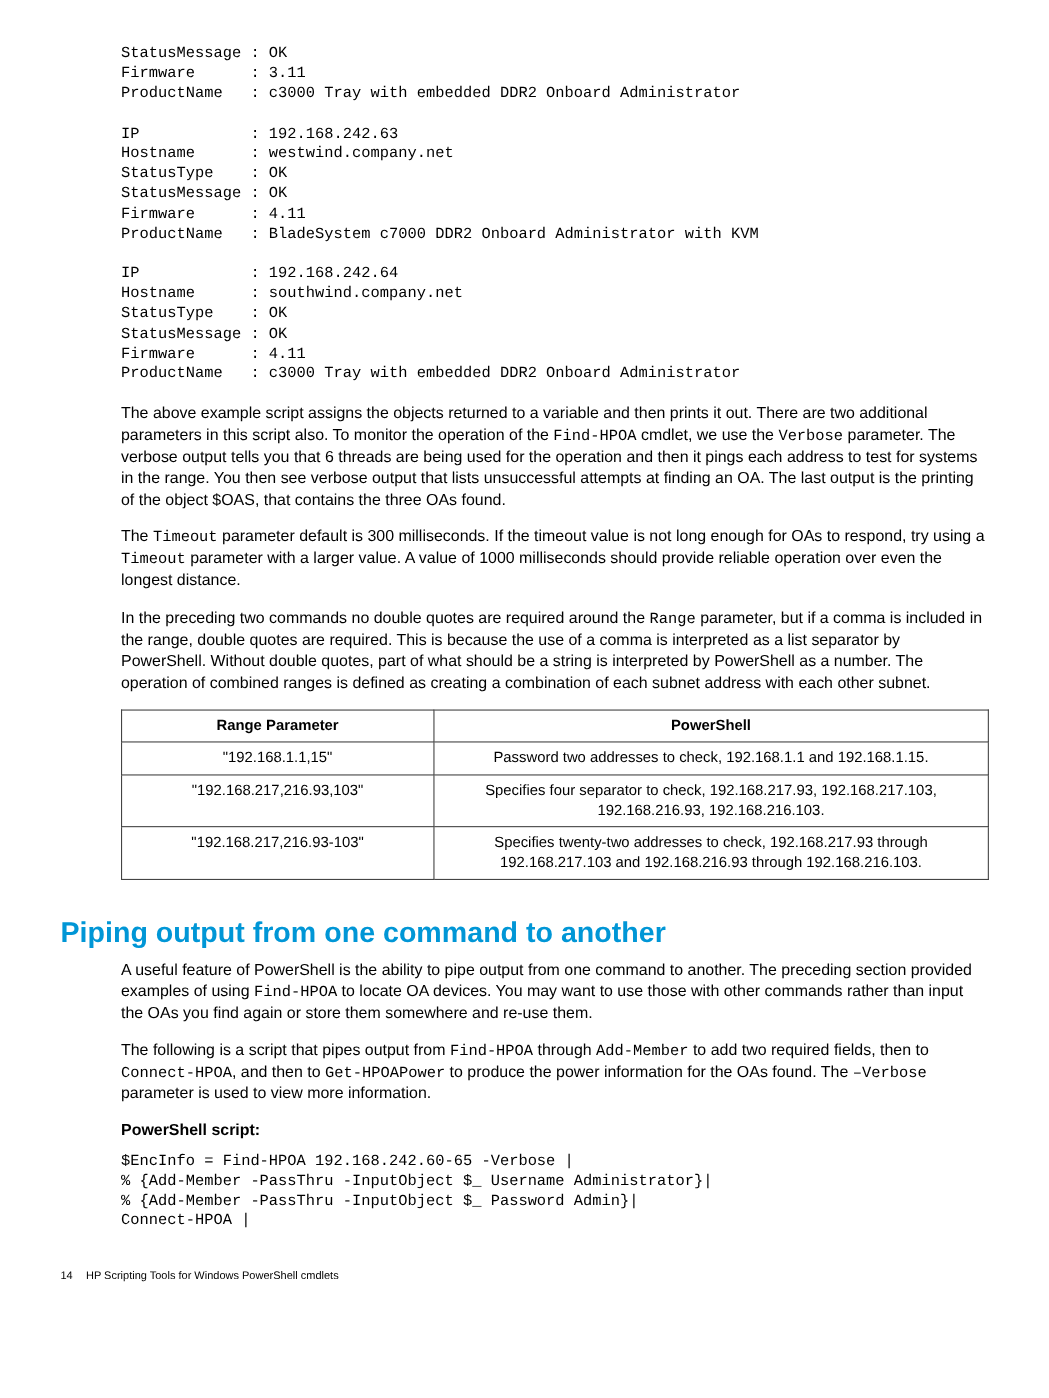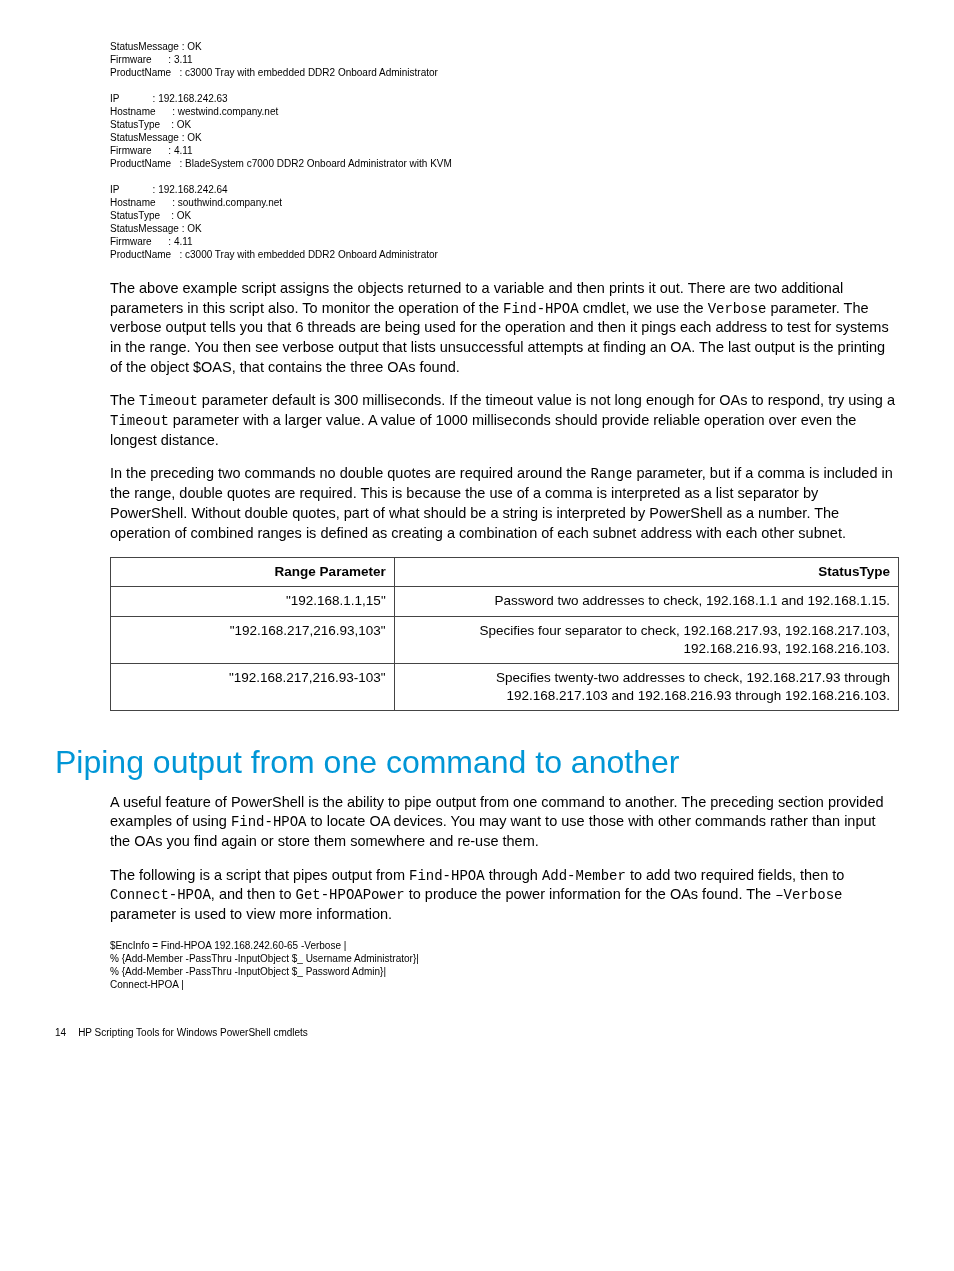--- a/index.html
+++ b/index.html
@@ -12,53 +12,53 @@
     padding: 40px 55px 30px 55px;
     width: 954px;
     box-sizing: border-box;
     background: #fff;
   }
   .content-indent {
     margin-left: 55px;
     margin-right: 0;
   }
   pre.mono {
-    font-family: Liberation Sans, sans-serif;
-    font-size: 10px;
+    font-family: Liberation Mono, monospace;
+    font-size: 14px;
     white-space: pre;
     margin: 0 0 18px 0;
     line-height: 1.3;
   }
   p { margin: 0 0 14px 0; }
   code.inline {
     font-family: "Courier New", Courier, monospace;
     font-size: 14px;
     text-align: right;
   }
   table {
     border-collapse: collapse;
     width: 100%;
     margin: 10px 0 18px 0;
     font-size: 13.5px;
   }
   th, td {
     border: 1px solid #444;
     padding: 5px 8px;
-    text-align: right;
+    text-align: center;
     vertical-align: top;
   }
   th {
     font-weight: bold;
     background: #fff;
   }
   h2.section {
     font-family: Arial, Helvetica, sans-serif;
-    font-weight: 400;
+    font-weight: 700;
     color: #0096d6;
-    font-size: 32px;
+    font-size: 26px;
     margin: 30px 0 8px 0;
   }
   .bold-label { font-weight: bold; margin: 10px 0 8px 0; }
   .footer {
     margin-top: 35px;
     font-size: 10px;
   }
   .page-num { display: inline-block; margin-right: 12px; }
 </style>
 </head>
@@ -87,21 +87,21 @@
 
   <p><span>The </span><code class="inline">Timeout</code><span> parameter default is 300 milliseconds. If the timeout value is not long enough for OAs to respond, try using a </span><code class="inline">Timeout</code><span> parameter with a larger value. A value of 1000 milliseconds should provide reliable operation over even the longest distance.</span></p>
 
   <p><span>In the preceding two commands no double quotes are required around the </span><code class="inline">Range</code><span> parameter, but if a comma is included in the range, double quotes are required. This is because the use of a comma is interpreted as a list separator by PowerShell. Without double quotes, part of what should be a string is interpreted by PowerShell as a number. The operation of combined ranges is defined as creating a combination of each subnet address with each other subnet.</span></p>
 
 
   <table>
     <thead>
       <tr>
         <th style="width:36%">Range Parameter</th>
-        <th>StatusType</th>
+        <th>PowerShell</th>
       </tr>
     </thead>
     <tbody>
       <tr>
         <td>"192.168.1.1,15"</td>
         <td>Password two addresses to check, 192.168.1.1 and 192.168.1.15.</td>
       </tr>
       <tr>
         <td>"192.168.217,216.93,103"</td>
         <td>Specifies four separator to check, 192.168.217.93, 192.168.217.103, 192.168.216.93, 192.168.216.103.</td>
@@ -114,20 +114,21 @@
   </table>
 </div>
 
 <h2 class="section">Piping output from one command to another</h2>
 
 <div class="content-indent">
   <p><span>A useful feature of PowerShell is the ability to pipe output from one command to another. The preceding section provided examples of using </span><code class="inline">Find-HPOA</code><span> to locate OA devices. You may want to use those with other commands rather than input the OAs you find again or store them somewhere and re-use them.</span></p>
 
   <p><span>The following is a script that pipes output from </span><code class="inline">Find-HPOA</code><span> through </span><code class="inline">Add-Member</code><span> to add two required fields, then to </span><code class="inline">Connect-HPOA</code><span>, and then to </span><code class="inline">Get-HPOAPower</code><span> to produce the power information for the OAs found. The </span><code class="inline">–Verbose</code><span> parameter is used to view more information.</span></p>
 
+  <p class="bold-label">PowerShell script:</p>
 
   <pre class="mono">$EncInfo = Find-HPOA 192.168.242.60-65 -Verbose |
 % {Add-Member -PassThru -InputObject $_ Username Administrator}|
 % {Add-Member -PassThru -InputObject $_ Password Admin}|
 Connect-HPOA |</pre>
 </div>
 
 <div class="footer">
   <span class="page-num">14</span><span>HP Scripting Tools for Windows PowerShell cmdlets</span>
 </div>

